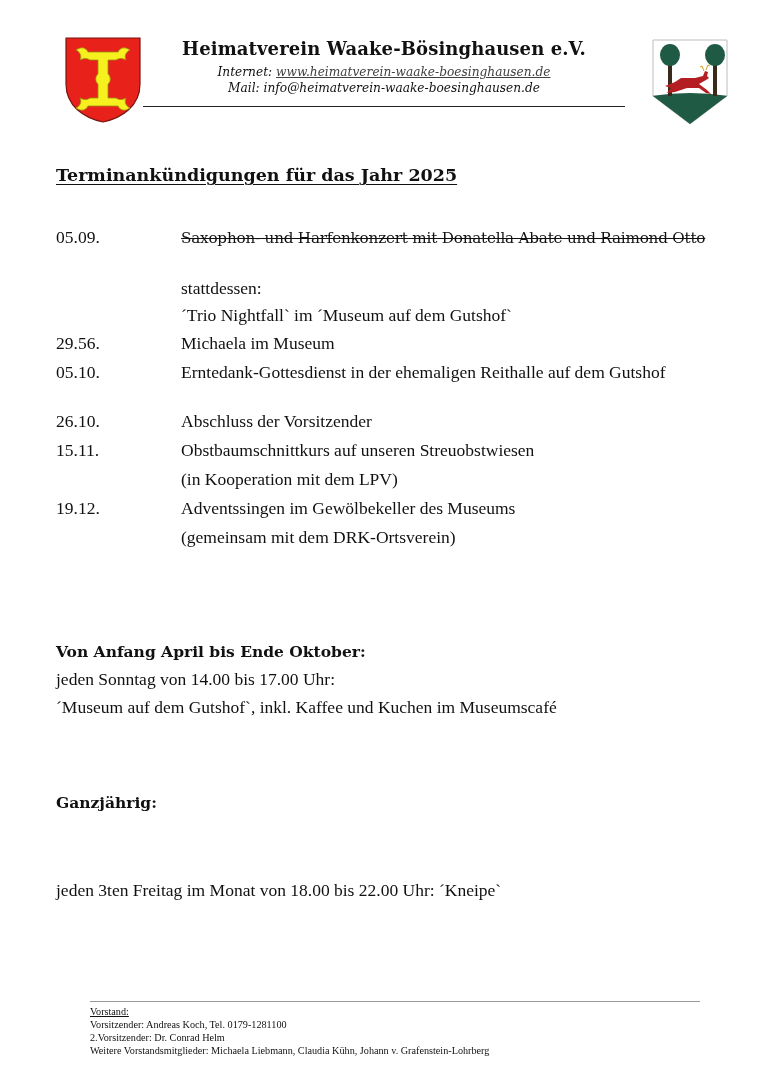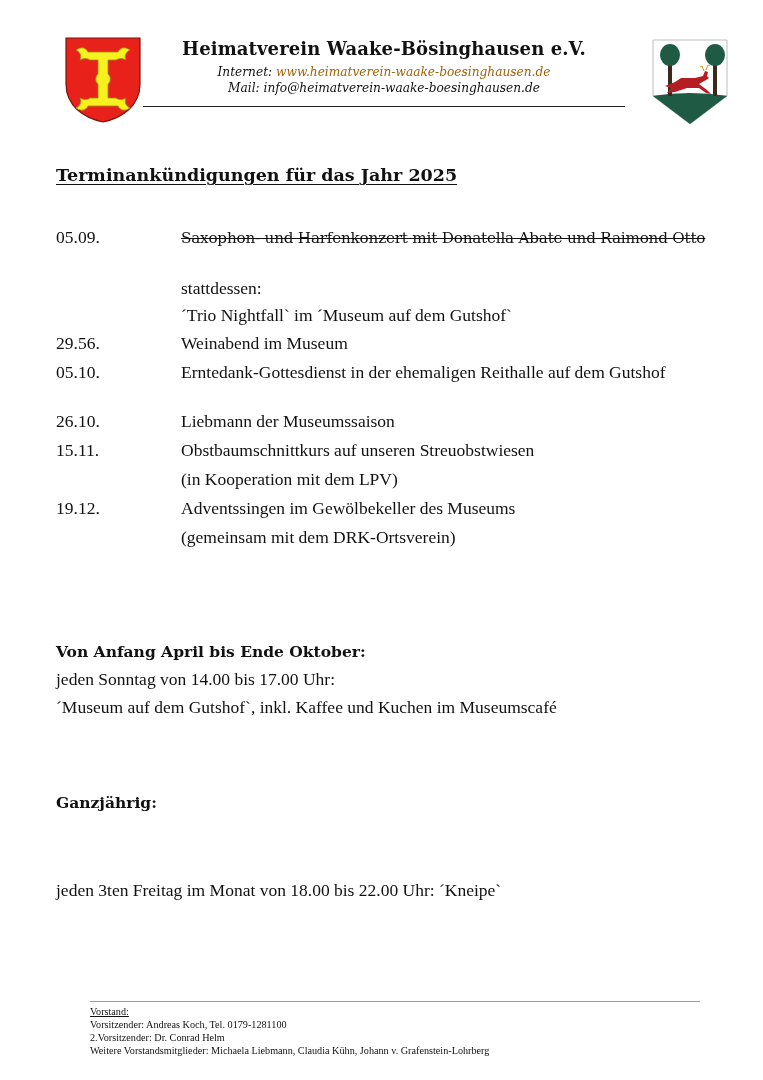--- a/index.html
+++ b/index.html
@@ -33,21 +33,22 @@
       left: 143px; width: 482px;
       text-align: center;
       font-family: "DejaVu Serif", serif;
       font-style: italic;
       font-size: 12.2px;
       white-space: nowrap;
     }
     #contact-internet { top: 65px; }
     #contact-mail { top: 81px; }
     #contact-internet a {
-      color: #a16207;
+      color: #404040;
+      text-decoration: underline;
     }
     #header-rule {
       left: 143px; top: 106px; width: 482px; height: 0;
       border-top: 1.2px solid #222;
     }
 
     
     #page-heading {
       left: 56px; top: 165px;
       font-family: "DejaVu Serif", serif;
@@ -166,31 +167,31 @@
     <div class="ev-date" style="top:227px;">05.09.</div>
     <div class="ev-text" style="top:227px;">
       <span class="strike">Saxophon- und Harfenkonzert mit Donatella Abate und Raimond Otto</span>
     </div>
     <div class="ev-text" style="top:278px;">stattdessen:</div>
     <div class="ev-text" style="top:305px;">´Trio Nightfall` im ´Museum auf dem Gutshof`</div>
   </div>
 
   <div>
     <div class="ev-date" style="top:333px;">29.56.</div>
-    <div class="ev-text" style="top:333px;">Weinabend im Museum</div>
+    <div class="ev-text" style="top:333px;">Michaela im Museum</div>
   </div>
 
   <div>
     <div class="ev-date" style="top:362px;">05.10.</div>
     <div class="ev-text" style="top:362px;">Erntedank-Gottesdienst in der ehemaligen Reithalle auf dem Gutshof</div>
   </div>
 
   <div>
     <div class="ev-date" style="top:411px;">26.10.</div>
-    <div class="ev-text" style="top:411px;">Liebmann der Museumssaison</div>
+    <div class="ev-text" style="top:411px;">Abschluss der Vorsitzender</div>
   </div>
 
   <div>
     <div class="ev-date" style="top:440px;">15.11.</div>
     <div class="ev-text" style="top:440px;">Obstbaumschnittkurs auf unseren Streuobstwiesen</div>
     <div class="ev-text" style="top:469px;">(in Kooperation mit dem LPV)</div>
   </div>
 
   <div>
     <div class="ev-date" style="top:498px;">19.12.</div>

